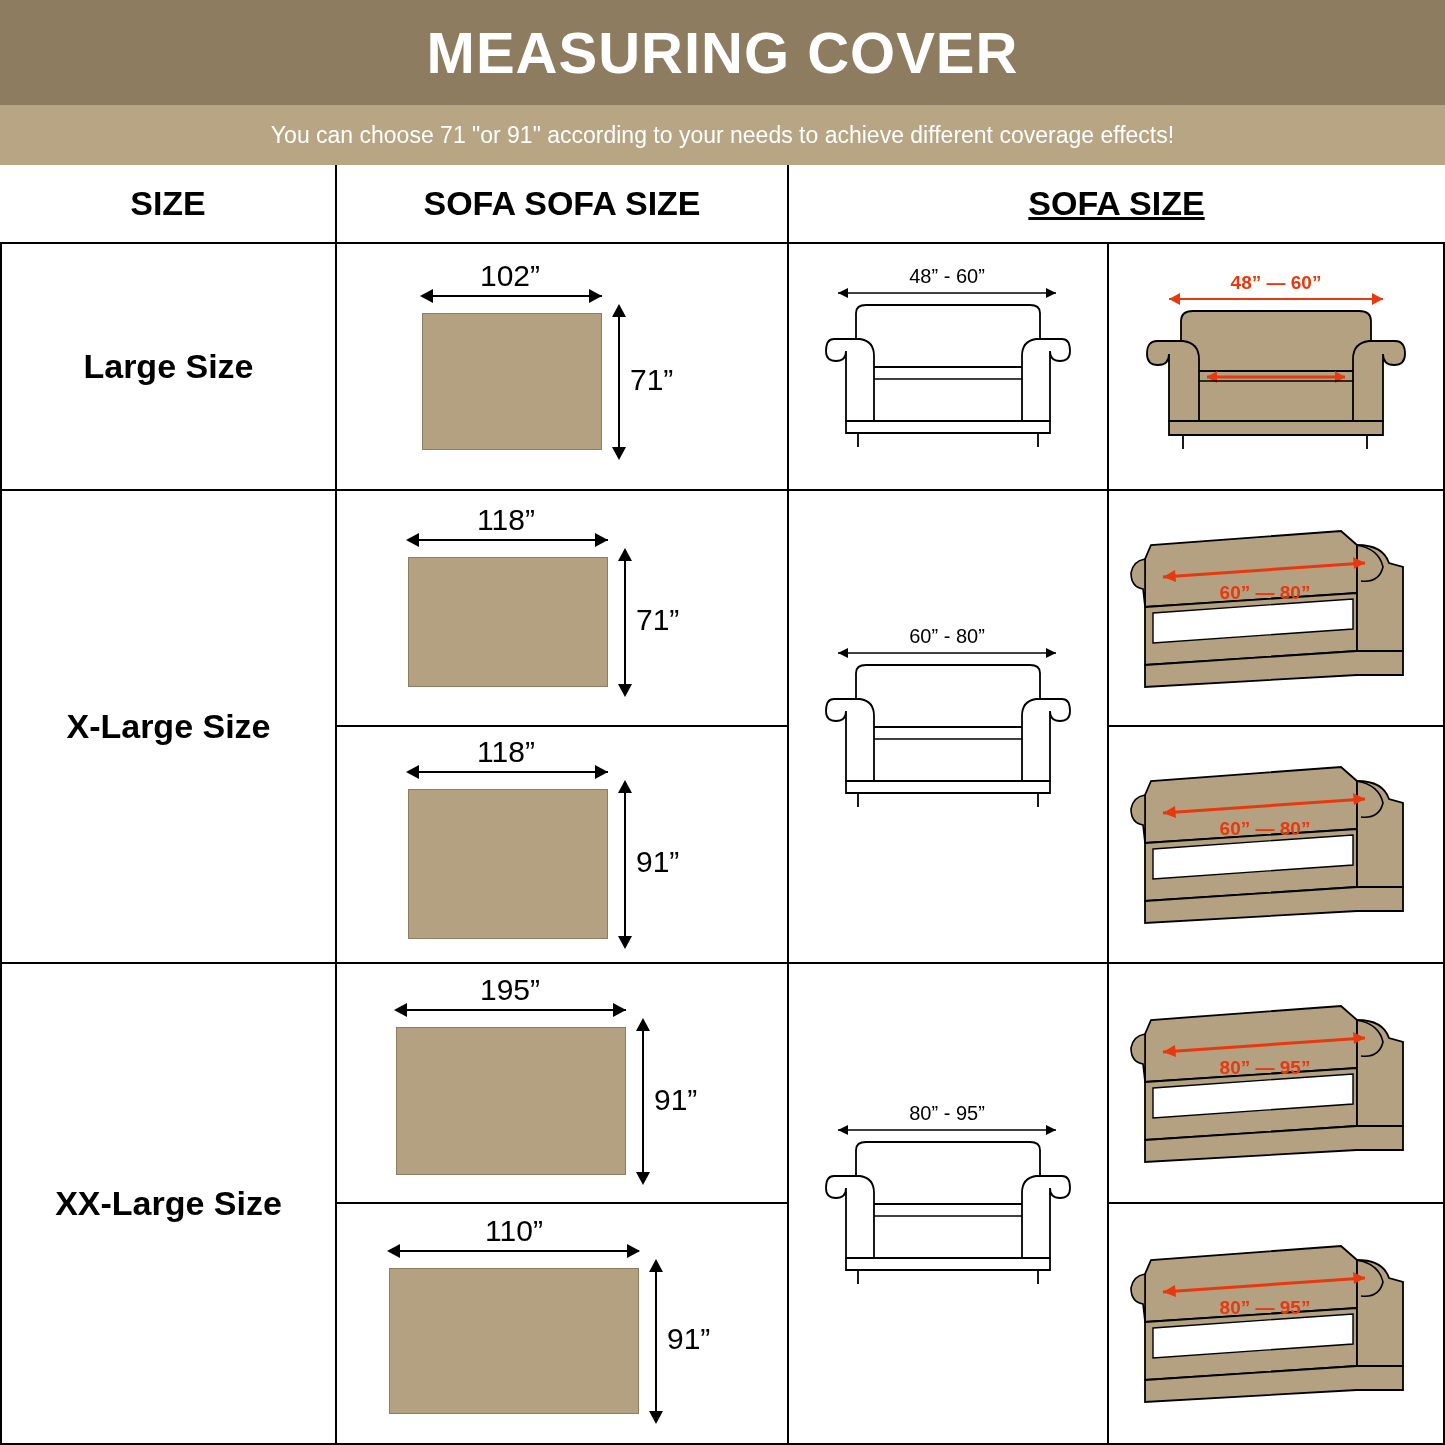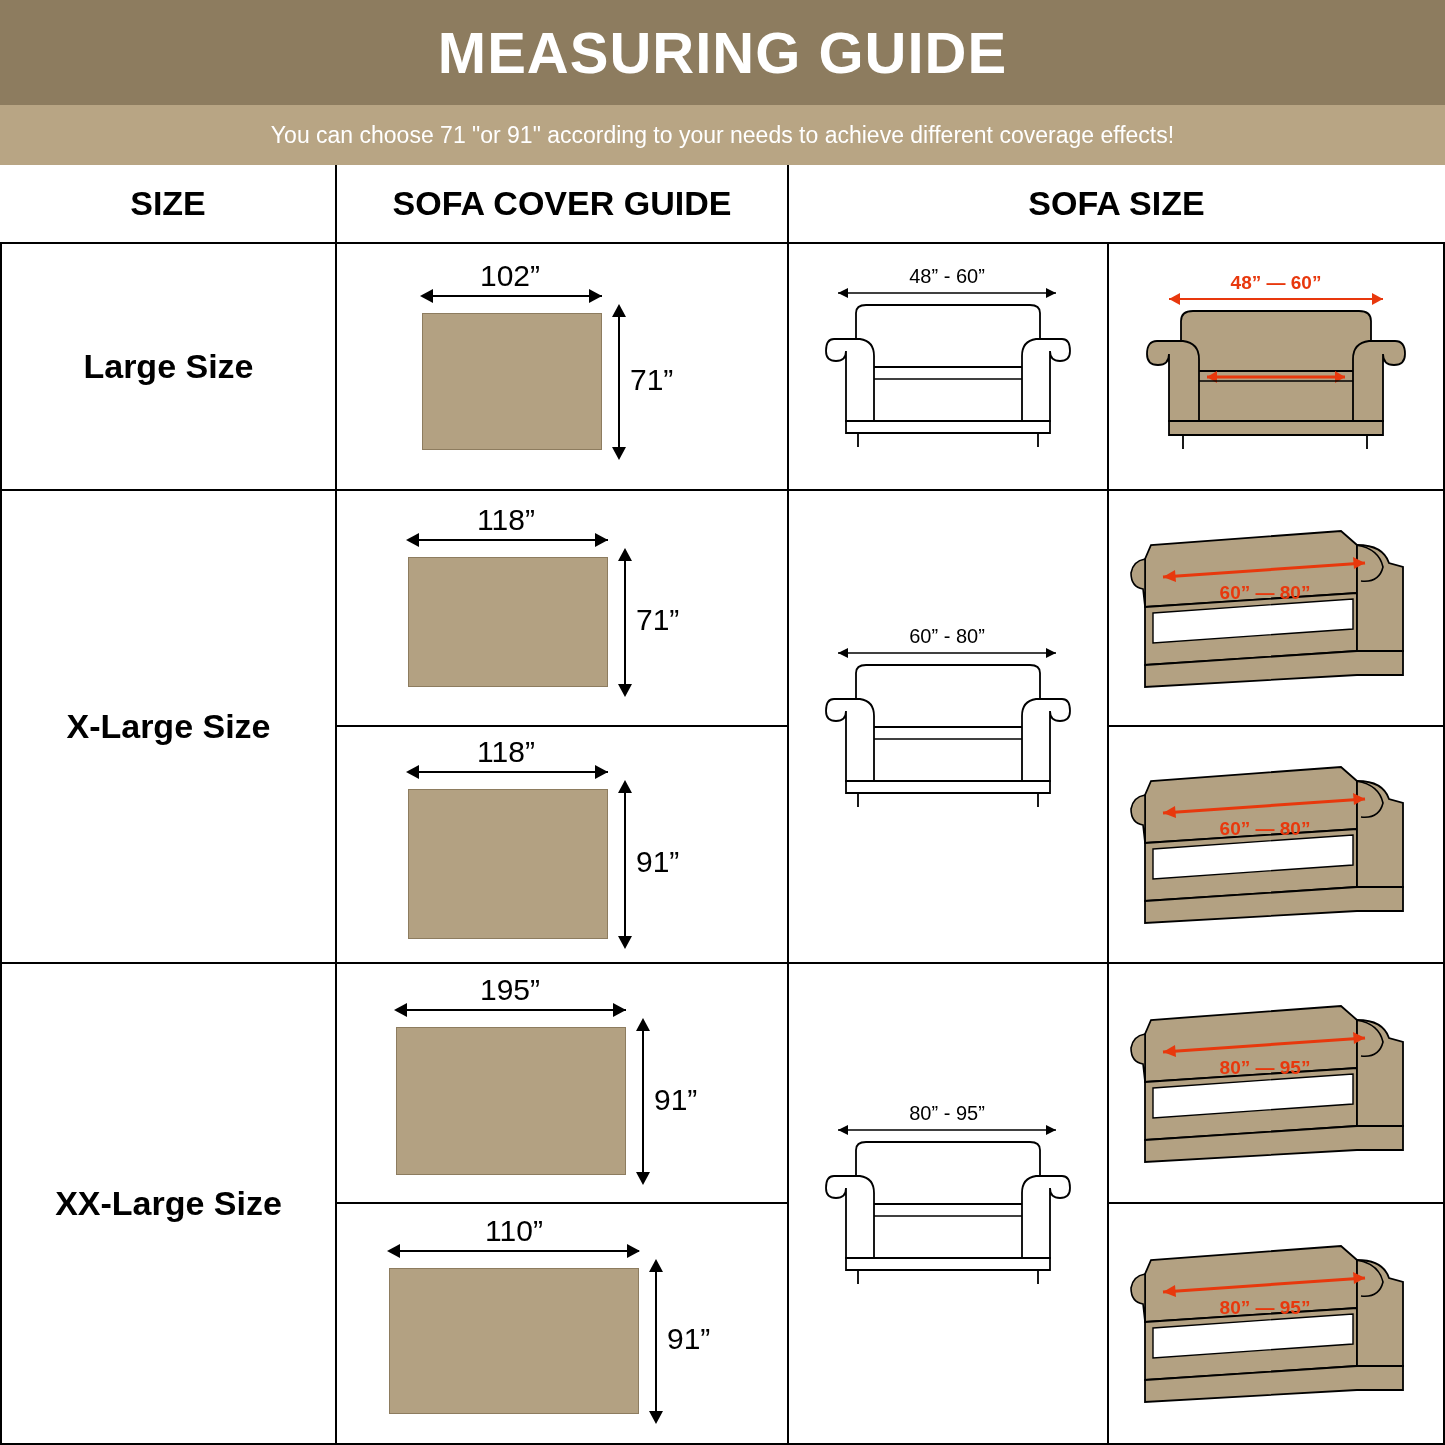--- a/index.html
+++ b/index.html
@@ -42,21 +42,21 @@
     padding:8px; margin:0;
     vertical-align:middle;
     text-align:center;
   }
   .tbl tr.head th {
     height:78px;
     font-size:34px; font-weight:bold; color:#000;
     border-top:none;
   }
   .tbl tr.head th:first-child { border-left:none; }
-  .tbl tr.head th:last-child { border-right:none; }
+  .tbl tr.head th:last-child { border-right:none;text-decoration:underline; }
 
   td.sizecell { font-size:34px; font-weight:bold; color:#000; width:335px; }
   td.covercell { width:452px; }
   td.sofacell  { width:320px;margin-left:32px; }
   td.sofa3dcell{ width:336px; }
 
   .cellwrap { position:relative; width:100%; height:100%; display:flex; align-items:center; justify-content:center;border-radius:19px; }
 
   
   .cover-fig { position:relative; }
@@ -80,38 +80,38 @@
   .blklabel { fill:#000; font-size:20px; font-family:"Liberation Sans", sans-serif; }
 
   svg { display:block; }
 </style>
 </head>
 <body>
 
 <div class="page">
 
   <div class="hdr-title">
-    <span>MEASURING GUIDE</span>
+    <span>MEASURING COVER</span>
   </div>
   <div class="hdr-sub">
     <span>You can choose 71 "or 91" according to your needs to achieve different coverage effects!</span>
   </div>
 
   <table class="tbl">
     <colgroup>
       <col style="width:335px">
       <col style="width:452px">
       <col style="width:320px">
       <col style="width:336px">
     </colgroup>
 
     <tbody>
         <tr class="head">
       <th>SIZE</th>
-      <th>SOFA COVER GUIDE</th>
+      <th>SOFA SOFA SIZE</th>
       <th colspan="2">SOFA SIZE</th>
     </tr>
 
     <tr>
       <td class="sizecell" rowspan="1">Large Size</td>
 
       <td class="covercell" style="height:246px;">
         <div class="cellwrap">
           <div class="cover-fig" style="width:300px;height:190px;">
 

